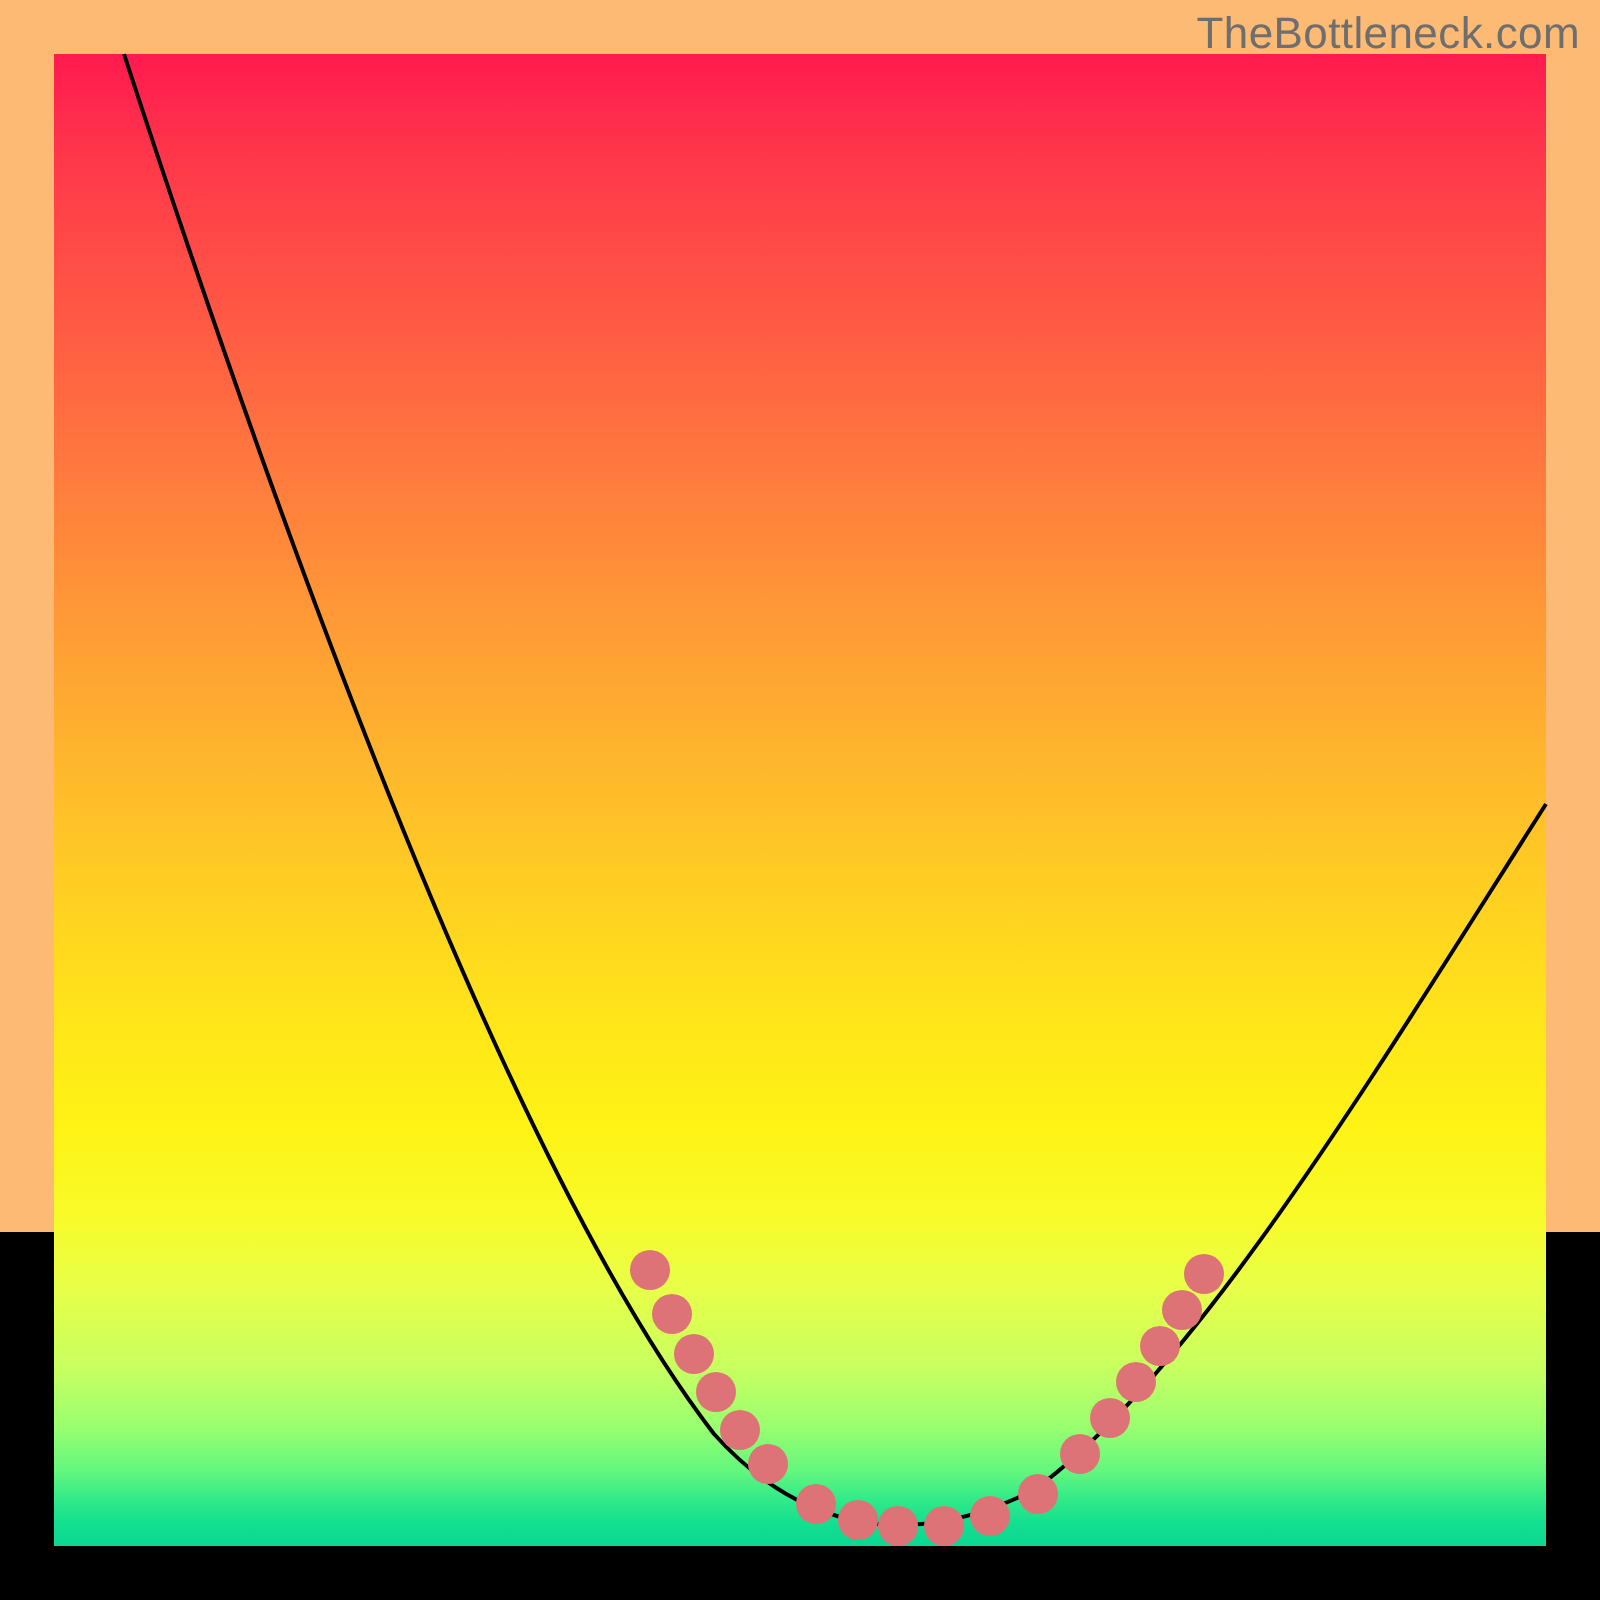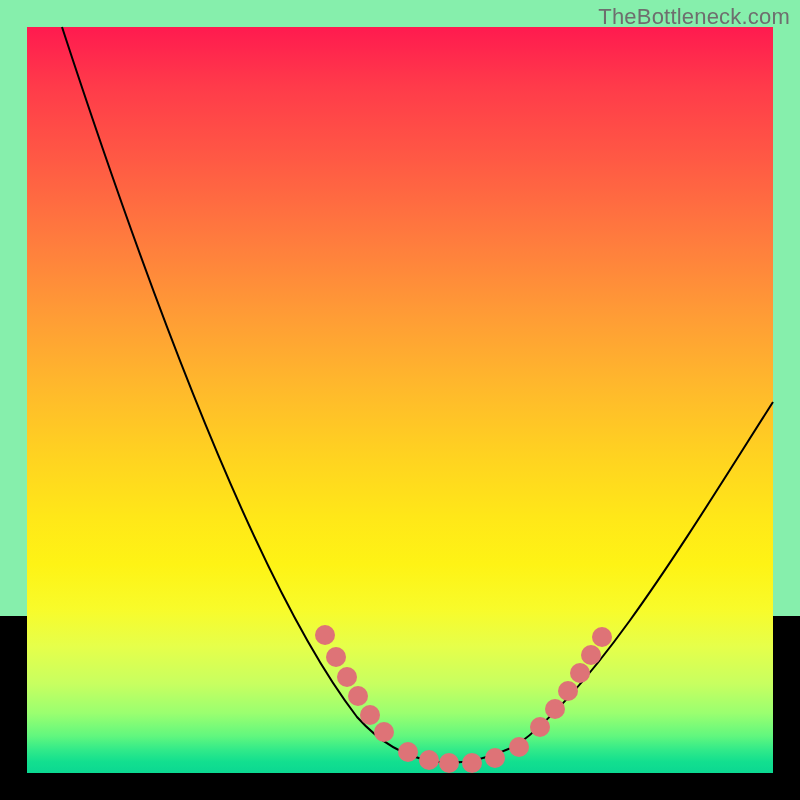--- a/index.html
+++ b/index.html
@@ -9,21 +9,21 @@
     height: 800px;
     background: #000;
     overflow: hidden;
   }
   .frame {
     position: absolute;
     left: 0;
     top: 0;
     width: 800px;
     height: 616px;
-    background: #86efac;
+    background: #fdba74;
   }
   .plot {
     position: absolute;
     left: 27px;
     top: 27px;
     width: 746px;
     height: 746px;
     
     background: linear-gradient(to bottom,
       #ff1a4f 0%,

